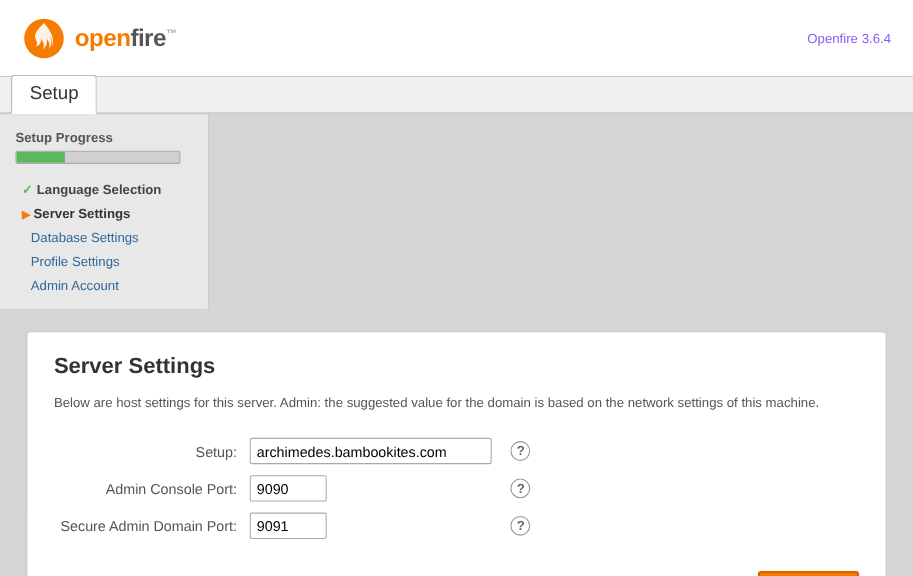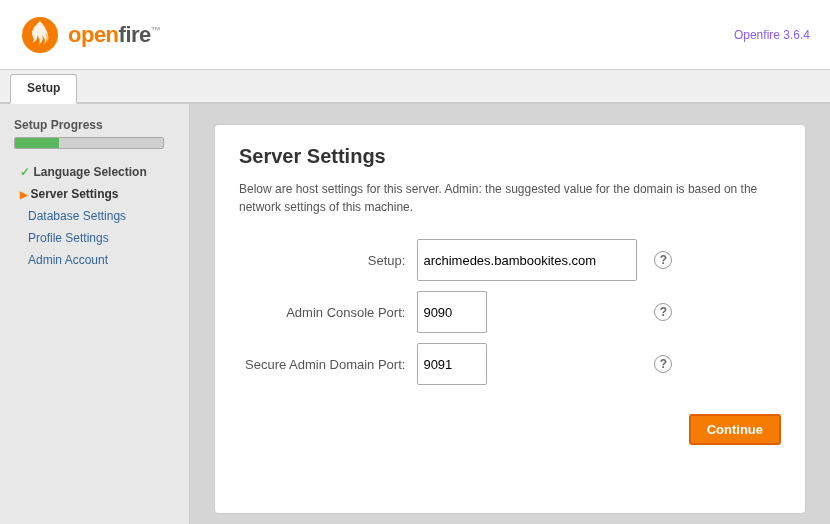--- a/index.html
+++ b/index.html
@@ -50,40 +50,41 @@
     #navbar {
       background: #f0f0f0;
       border-bottom: 2px solid #ccc;
       height: 34px;
       display: flex;
       align-items: flex-end;
       padding: 0 10px;
     }
     .nav-tab {
       padding: 6px 16px 7px;
-      font-size: 12px;
-      font-weight: bold;
+      font-size: 17px;
+      font-weight: normal;
       color: #444;
       background: #e0e0e0;
       border: 1px solid #bbb;
       border-bottom: 2px solid #fff;
       margin-bottom: -2px;
       cursor: pointer;
       border-radius: 3px 3px 0 0;
     }
     .nav-tab.active {
       background: #fff;
       color: #333;
     }
 
     
     #main {
       display: flex;
       height: calc(524px - 70px - 34px);
       background: #d5d5d5;
+      flex-direction: column;
     }
 
     
     #sidebar {
       width: 190px;
       min-width: 190px;
       background: #e8e8e8;
       padding: 14px 10px 10px 14px;
       border-right: 1px solid #ccc;
     }
@@ -178,21 +179,21 @@
     .form-label {
       text-align: right;
       color: #555;
       font-size: 13px;
       white-space: nowrap;
     }
     .form-input {
       border: 1px solid #aaa;
       padding: 3px 5px;
       font-size: 13px;
-      height: 42px;
+      height: 24px;
       border-radius: 2px;
     }
     .form-input.wide { width: 220px; }
     .form-input.small { width: 70px; }
     .help-icon {
       display: inline-flex;
       align-items: center;
       justify-content: center;
       width: 18px;
       height: 18px;

